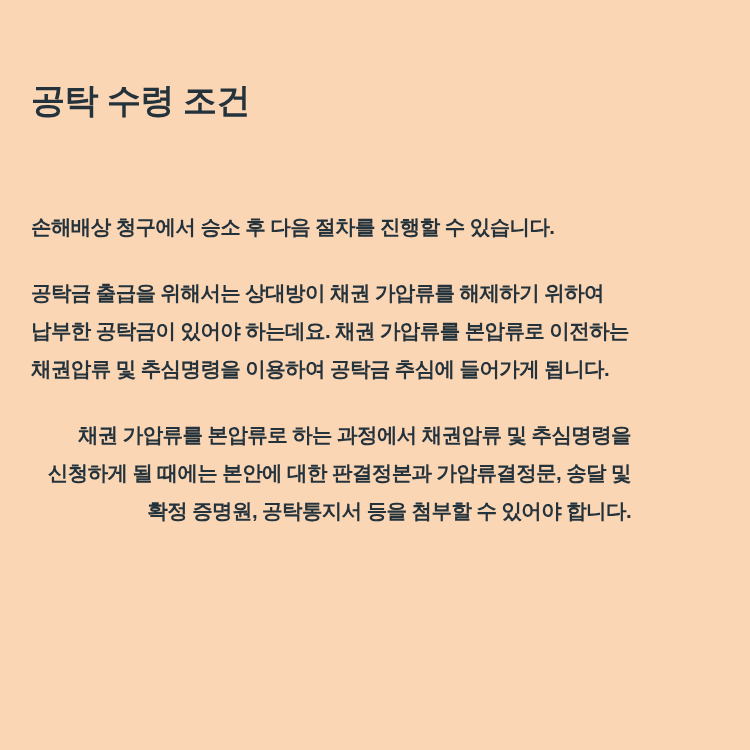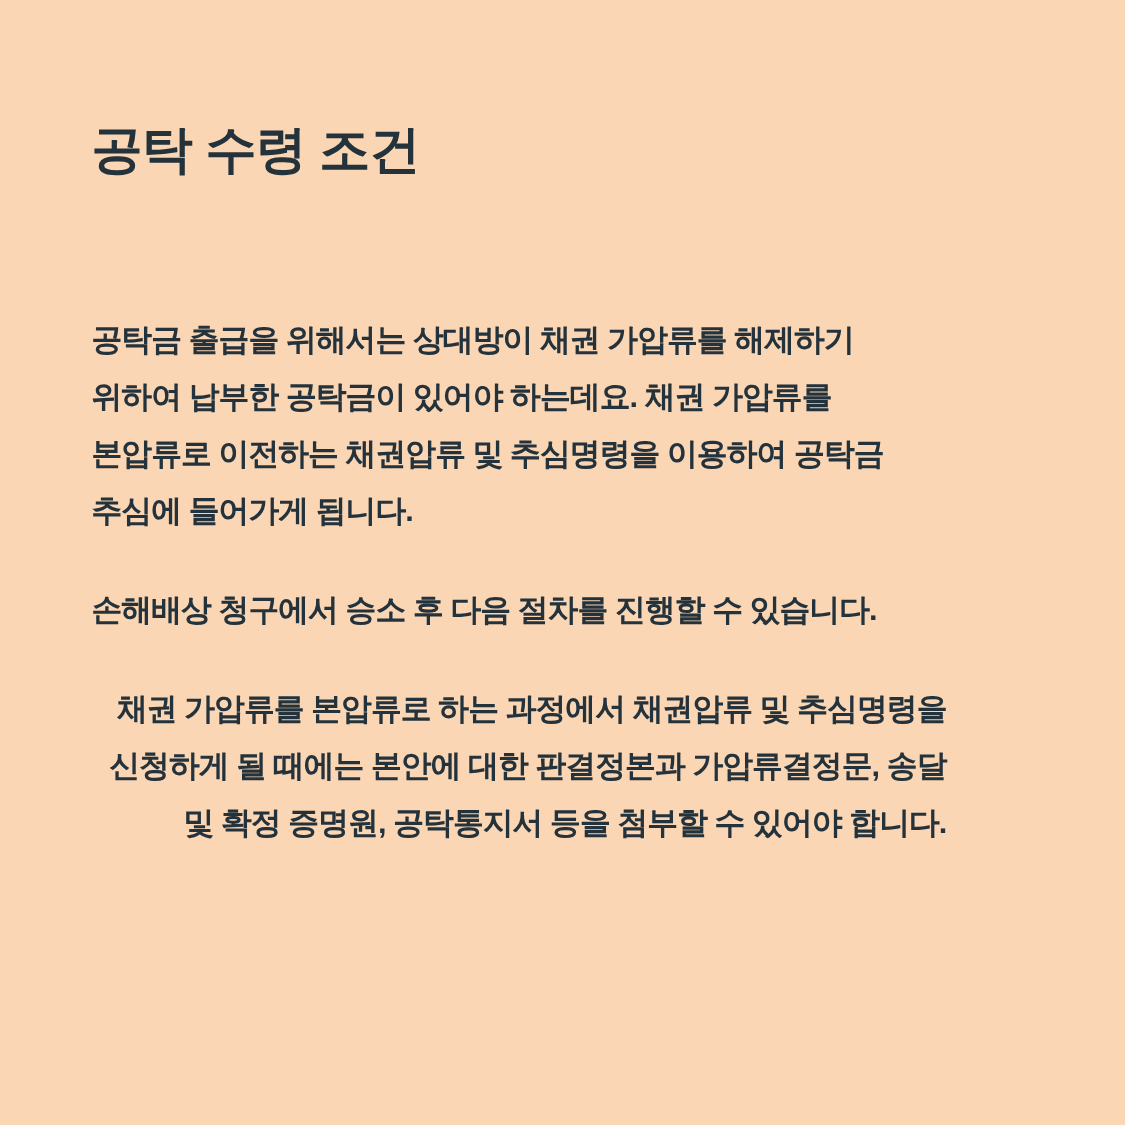--- a/index.html
+++ b/index.html
@@ -11,21 +11,21 @@
     height: 750px;
     background: #fad6b4;
     font-family: "Liberation Sans", sans-serif;
     overflow: hidden;
   }
   .card {
     position: relative;
     width: 686px;
     height: 750px;
     box-sizing: border-box;
-    padding: 78px 55px 0 61px;
+    padding: 78px 55px 0 31px;
     background: #fad6b4;
   }
   .title {
     font-size: 34px;
     font-weight: bold;
     color: #24323c;
     letter-spacing: -0.5px;
     line-height: 1.3;
     margin: 0 0 0 0;
   }
@@ -46,17 +46,17 @@
     margin-bottom: 0;
     text-align: right;
   }
 </style>
 </head>
 <body>
 
 <div class="card">
   <h1 class="title">공탁 수령 조건</h1>
   <div class="body-block">
+    <p class="para">손해배상 청구에서 승소 후 다음 절차를 진행할 수 있습니다.</p>
     <p class="para">공탁금 출급을 위해서는 상대방이 채권 가압류를 해제하기 위하여 납부한 공탁금이 있어야 하는데요. 채권 가압류를 본압류로 이전하는 채권압류 및 추심명령을 이용하여 공탁금 추심에 들어가게 됩니다.</p>
-    <p class="para">손해배상 청구에서 승소 후 다음 절차를 진행할 수 있습니다.</p>
     <p class="para">채권 가압류를 본압류로 하는 과정에서 채권압류 및 추심명령을 신청하게 될 때에는 본안에 대한 판결정본과 가압류결정문, 송달 및 확정 증명원, 공탁통지서 등을 첨부할 수 있어야 합니다.</p>
   </div>
 </div>
 
 </body></html>

